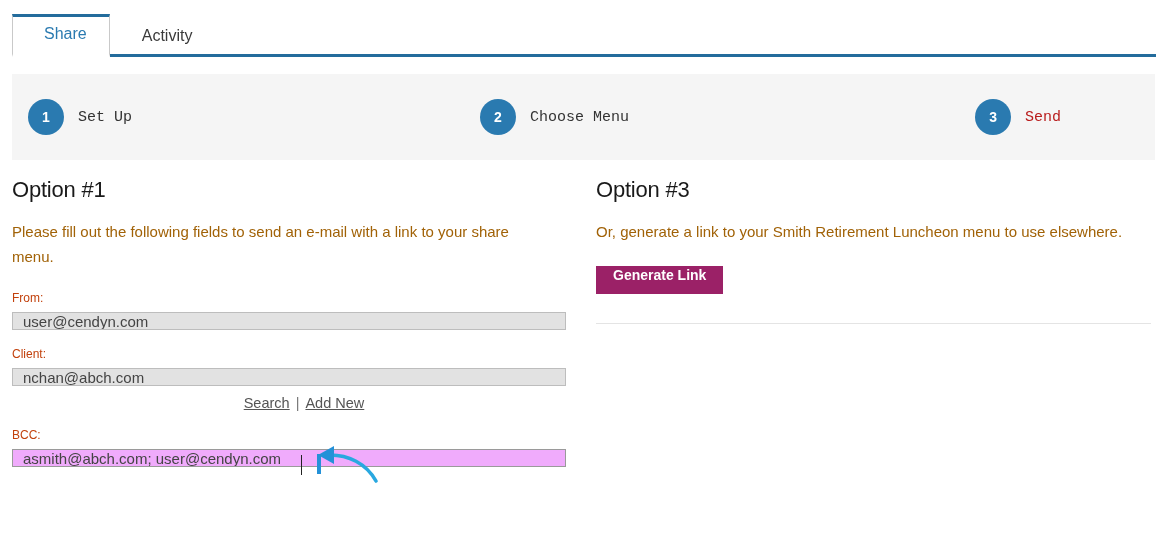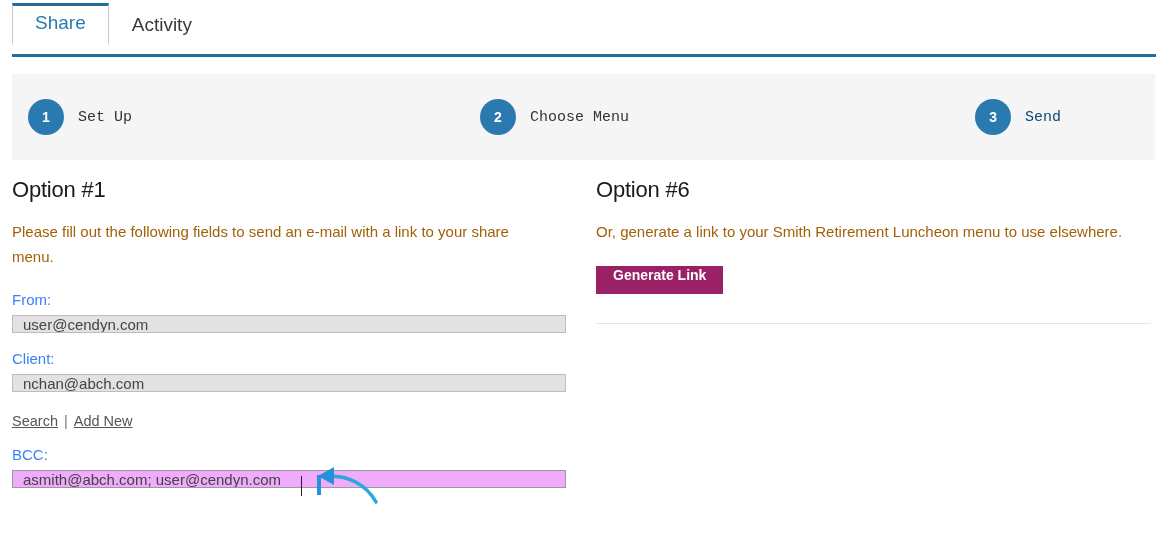--- a/index.html
+++ b/index.html
@@ -30,29 +30,29 @@
   .tabs {
     position: absolute;
     left: 0;
     bottom: 0;
     display: flex;
     align-items: flex-end;
     height: 100%;
     z-index: 2;
   }
   .tab {
-    padding: 9px 22px 10px 22px;
-    font-size: 19px;
+    padding: 9px 22px 10px 31px;
+    font-size: 16px;
     line-height: 20px;
     color: #3A3A3A;
     cursor: pointer;
     background: transparent;
     border: 1px solid transparent;
     position: relative;
-    bottom: 11px;
+    bottom: 0;
   }
   .tab.active {
     color: #2A7AB0;
     background: #ffffff;
     border: 1px solid #c9c9c9;
     border-top: 3px solid #236C9C;
     border-bottom: 3px solid #ffffff;
     margin-bottom: 0;
     padding-top: 7px;
   }
@@ -86,21 +86,21 @@
     justify-content: center;
     flex: 0 0 auto;
   }
   .step-label {
     margin-left: 14px;
     font-size: 15px;
     color: #333333;
     white-space: nowrap;
     font-family: Liberation Mono, monospace;
   }
-  .step-label.link { color: #0c4a6e; }
+  .step-label.link { color: #b91c1c; }
 
   
   .columns {
     display: flex;
     margin-top: 17px;
     padding: 0 12px 0 12px;
   }
   .col-left { width: 584px; flex: 0 0 auto; }
   .col-right { width: 560px; flex: 0 0 auto; margin-left: 0; }
 
@@ -112,22 +112,22 @@
     letter-spacing: -0.2px;
   }
   p.opt-desc {
     margin: 0 0 22px 0;
     font-size: 15px;
     line-height: 25px;
     color: #a16207;
     max-width: 540px;
   }
   .field-label {
-    font-size: 15px;
-    color: #3b82f6;
+    font-size: 12px;
+    color: #c2410c;
     margin-bottom: 7px;
   }
   .text-input {
     width: 554px;
     height: 18px;
     border: 1px solid #bdbdbd;
     background: #E2E2E2;
     color: #444444;
     font-size: 15px;
     font-family: "Liberation Sans", sans-serif;
@@ -135,23 +135,24 @@
     line-height: 29px;
     display: block;
     border-radius: 0;
   }
   .text-input.editable {
     background: #f0abfc;
     border: 1px solid #9a9a9a;
   }
   .field-block { margin-bottom: 17px; }
   .sub-links {
-    margin-top: 21px;
+    margin-top: 9px;
     font-size: 14.5px;
     color: #555555;
+    text-align: center;
   }
   .sub-links a {
     color: #555555;
     text-decoration: underline;
     cursor: pointer;
   }
   .sub-links .sep {
     margin: 0 6px;
     text-decoration: none;
     color: #777777;
@@ -257,21 +258,21 @@
           <path d="M10 12 L 26 3 L 26 21 Z" fill="#2491D8"></path>
           <rect x="9" y="11" width="4" height="20" fill="#2491D8"></rect>
         </svg>
       </div>
     </div>
 
   </div>
 
   <div class="col-right">
 
-    <h2 class="opt-title">Option #6</h2>
+    <h2 class="opt-title">Option #3</h2>
     <p class="opt-desc">Or, generate a link to your Smith Retirement Luncheon menu to use elsewhere.</p>
 
     <button class="btn-generate">Generate Link</button>
 
     <div class="divider"></div>
 
   </div>
 
 </div>
 

